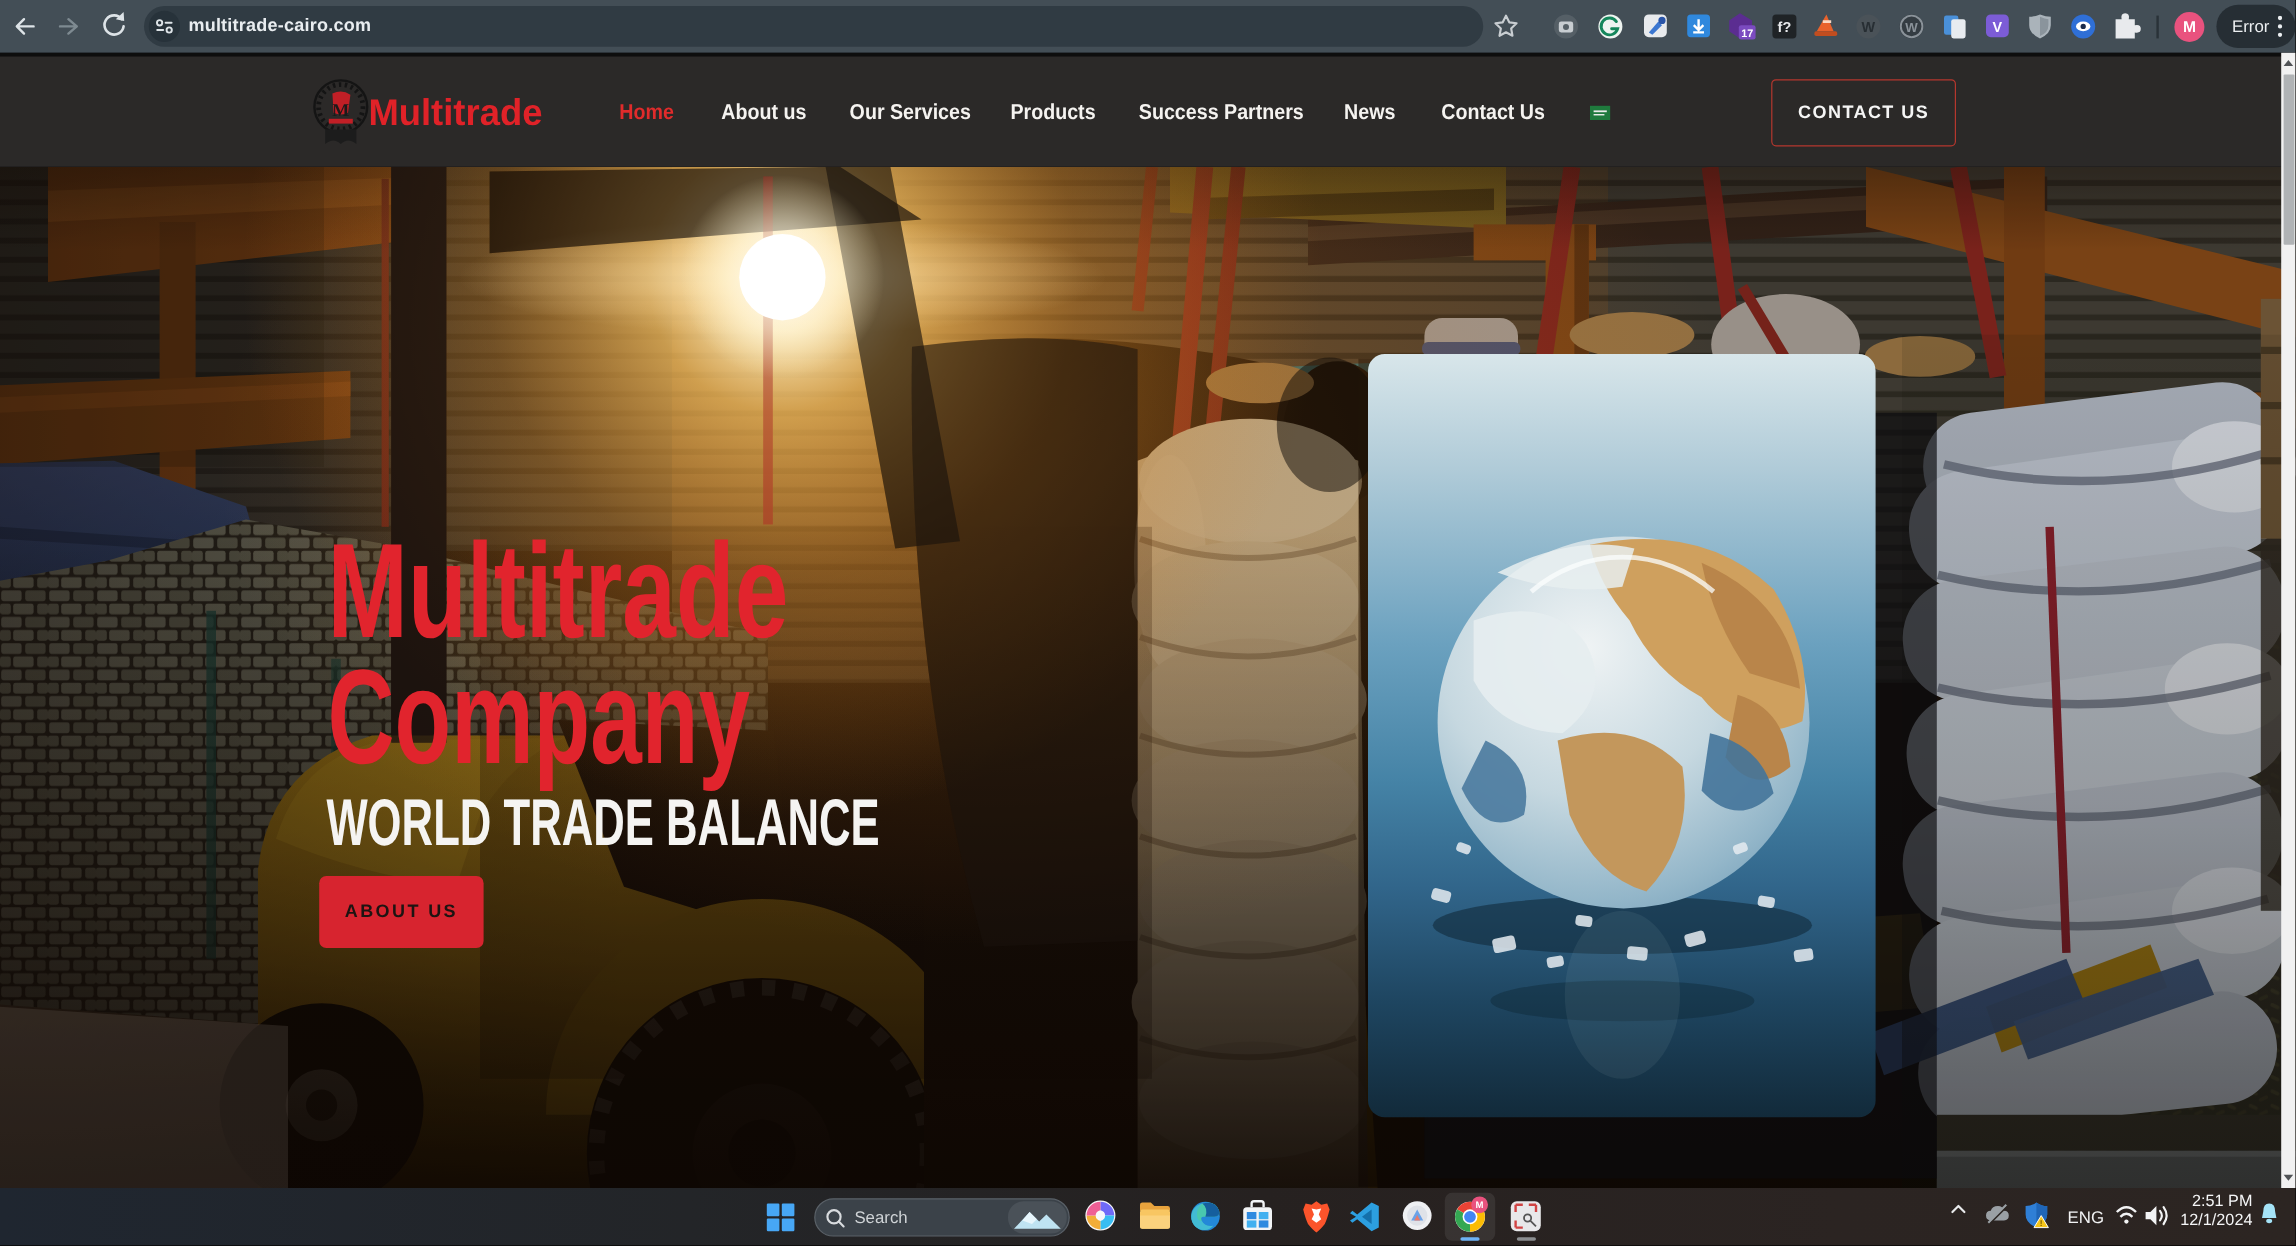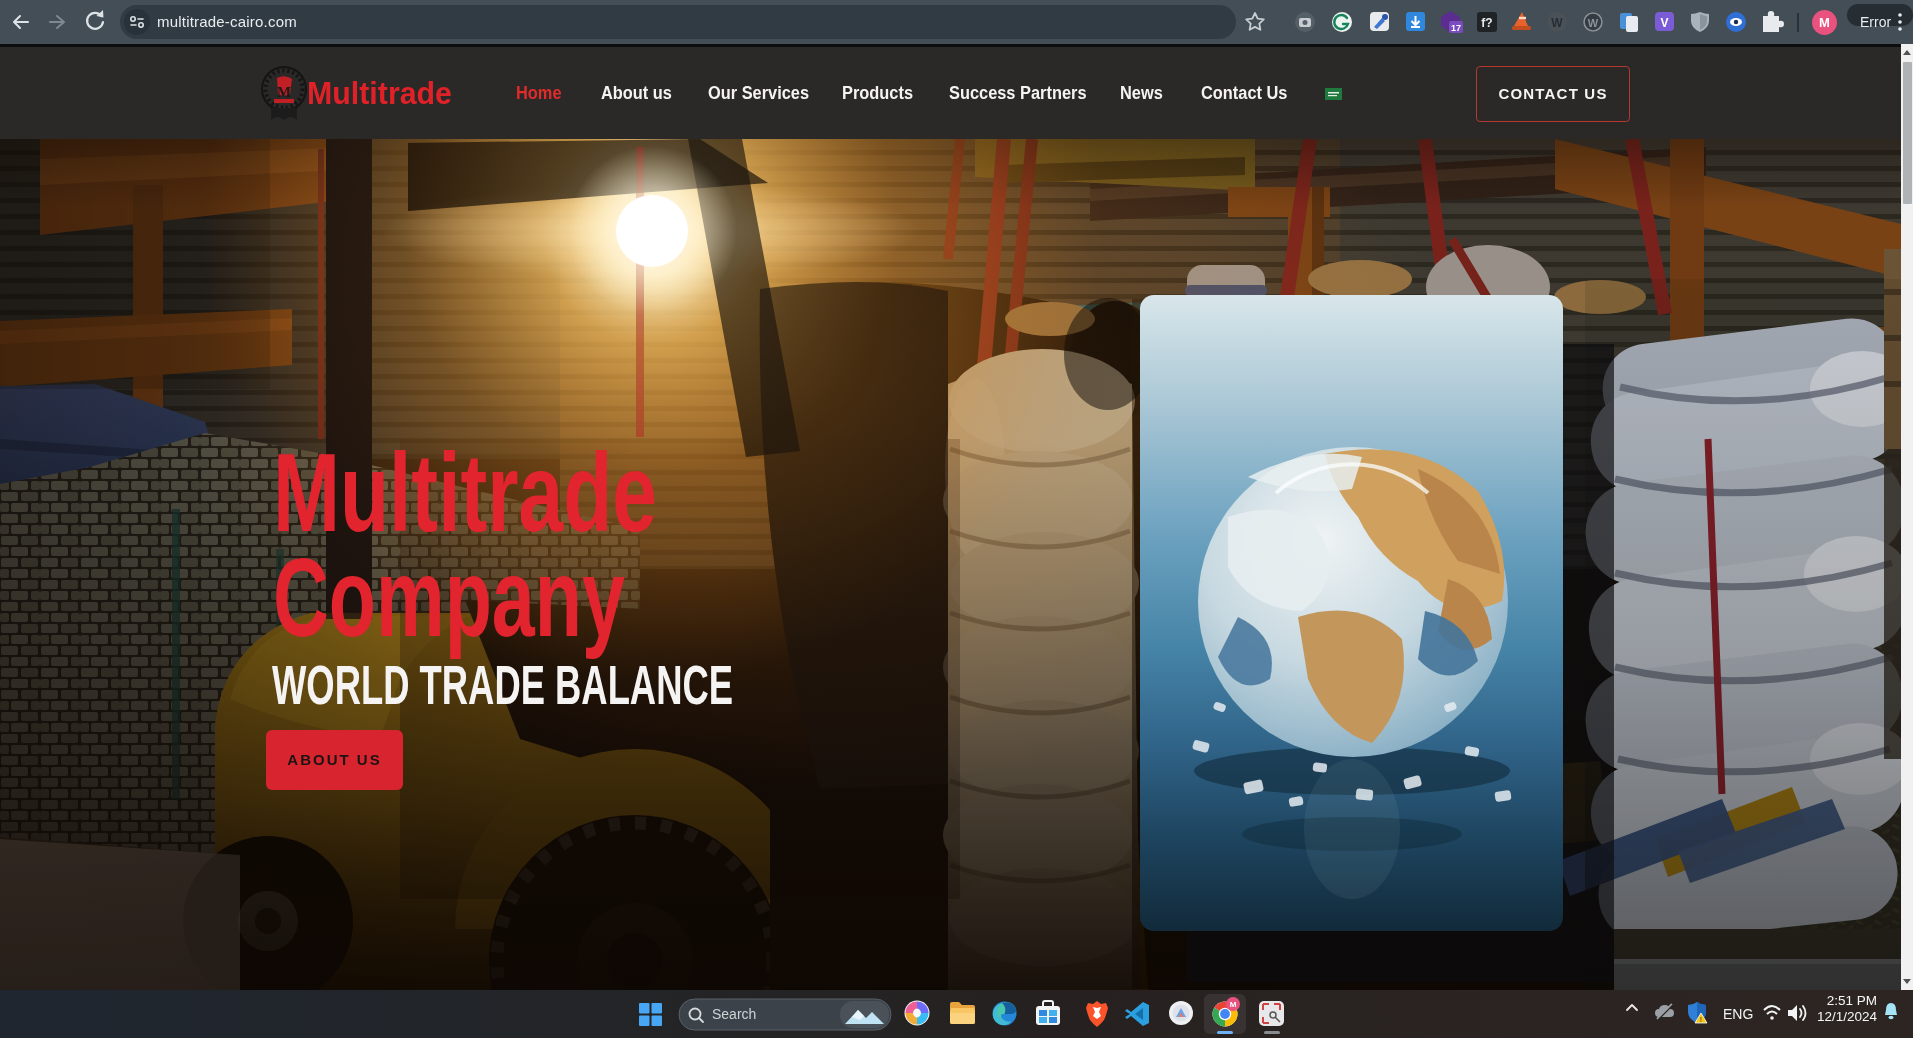--- a/index.html
+++ b/index.html
@@ -5,23 +5,23 @@
   * { margin:0; padding:0; box-sizing:border-box; }
   html,body { width:1913px; height:1038px; overflow:hidden; background:#000; }
   body { font-family:"Liberation Sans", sans-serif; }
   #screen { position:relative; width:1913px; height:1038px; overflow:hidden; }
 
   
   #toolbar { position:absolute; left:0; top:0; width:1913px; height:44px; background:#434e56; }
   #topline { position:absolute; left:0; top:44px; width:1913px; height:3px; background:#0d0d0d; }
   #omnibox { position:absolute; left:120px; top:5px; width:1116px; height:34px; border-radius:17px; background:#303b43; }
   #tunecircle { position:absolute; left:4px; top:4px; width:26px; height:26px; border-radius:13px; background:#27323a; }
-  #urltext { position:absolute; left:37px; top:8px; color:#e9edf0; font-size:15px; letter-spacing:0.2px; }
+  #urltext { position:absolute; left:37px; top:8px; color:#e9edf0; font-size:15px; letter-spacing:0.2px;font-weight:bold; }
   .tbico { position:absolute; top:0; }
-  #errorpill { position:absolute; left:1847px; top:4px; width:66px; height:22px; border-radius:18px; background:#262e34; color:#eceff1; font-size:14px; }
+  #errorpill { position:absolute; left:1847px; top:4px; width:66px; height:36px; border-radius:18px; background:#262e34; color:#eceff1; font-size:14px; }
   #errorpill span { position:absolute; left:13px; top:10px; }
   #avatarM { position:absolute; left:1812px; top:10px; width:25px; height:25px; border-radius:13px; background:#e9527e; color:#fff; font-size:13px; font-weight:bold; text-align:center; line-height:25px; }
   #tbsep { position:absolute; left:1797px; top:13px; width:2px; height:19px; background:#2a3238; }
 
   
   #siteheader { position:absolute; left:0; top:47px; width:1913px; height:92px; background:#2b2928; }
   .nav { position:absolute; top:36px; color:#f5f3f0; font-size:18px; font-weight:bold; transform:scaleX(0.91); transform-origin:left center; }
   .navred { color:#e02b2b; }
   #ctabtn { position:absolute; left:1476px; top:19px; width:154px; height:56px; border:1px solid #b5372e; border-radius:4px; color:#f5f5f5; font-size:15px; font-weight:bold; letter-spacing:1.2px; text-align:center; line-height:54px; }
 

